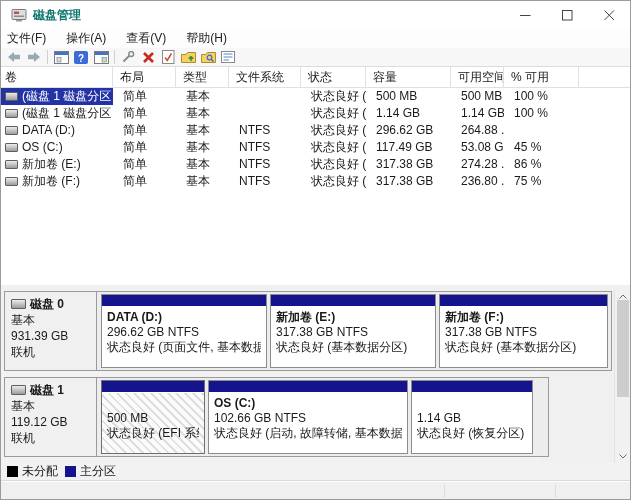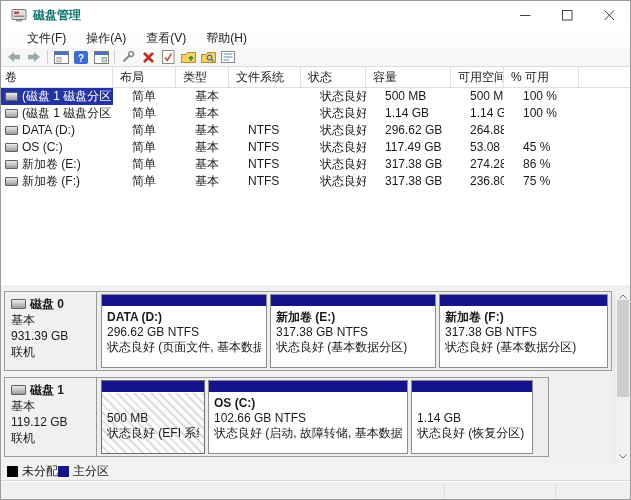--- a/index.html
+++ b/index.html
@@ -10,34 +10,34 @@
   
   .titlebar { position:absolute; left:0; top:0; width:100%; height:28px; background:#fff; display:flex; align-items:center; }
   .title-ico { margin-left:10px; margin-right:6px; display:inline-flex; }
   .title-text { font-size:12px; color:#0f766e;font-weight:bold; }
   .win-controls { position:absolute; right:0; top:0; height:28px; display:flex; }
   .win-btn { width:42px; height:28px; display:flex; align-items:center; justify-content:center; }
 
   
   .menubar { position:absolute; left:0; top:28px; width:100%; height:19px; background:#fdfdfd; display:flex; align-items:center; }
   .menu-item { padding:0 10px; height:19px; line-height:19px; color:#222; }
-  .menu-item:first-child { padding-left:26px; }
+  .menu-item:first-child { padding-left:6px; }
 
   
   .toolbar { position:absolute; left:0; top:47px; width:100%; height:19px; background:#f7f7f7; border-bottom:1px solid #dcdcdc; display:flex; align-items:center; }
   .tb-btn { width:20px; height:18px; display:flex; align-items:center; justify-content:center; }
   .tb-sep { width:1px; height:14px; background:#d0d0d0; margin:0 3px; }
   .toolbar .tb-btn:first-child { margin-left:3px; }
 
   
   .list-pane { position:absolute; left:0; top:66px; width:631px; height:218px; background:#fff; }
   .lhead { display:flex; height:21px; line-height:20px; background:#fff; border-bottom:1px solid #e0e0e0; color:#1a1a1a; }
   .lhead .cell { border-right:1px solid #e0e0e0; padding-left:7px; white-space:nowrap; overflow:hidden; }
   .vrow { display:flex; height:17px; line-height:17px; }
-  .vrow .cell { padding-left:19px; white-space:nowrap; overflow:hidden; }
+  .vrow .cell { padding-left:10px; white-space:nowrap; overflow:hidden; }
   .col-vol{width:112px}.col-layout{width:63px}.col-type{width:53px}.col-fs{width:72px}
   .col-status{width:65px}.col-cap{width:85px}.col-free{width:53px}.col-pct{width:75px}.col-rest{flex:1}
   .cell.col-vol { display:flex; align-items:center; padding-left:4px; }
   .cell.col-vol .vol-name { margin-left:4px; white-space:nowrap; overflow:hidden; }
   .cell.col-vol.sel { background:#2333a5; color:#fff; }
   .drive-ico { display:inline-block; width:13px; height:9px; border:1px solid #5f5f5f; border-radius:1px;
                background:linear-gradient(#ececec,#9c9c9c); flex:0 0 13px; }
 
   
   .splitter { position:absolute; left:0; top:284px; width:631px; height:5px; background:#f0f0f0; }
@@ -60,21 +60,21 @@
   .part.sel { border-color:#6e6e6e; }
   .part.sel .part-body { background:repeating-linear-gradient(45deg,#fbfbfb 0 4px,#dedede 4px 6px); }
 
   
   .vscroll { position:absolute; left:613px; top:0; width:16px; height:173px; background:#f1f1f1; border-left:1px solid #e3e3e3; }
   .vs-arrow { position:absolute; left:0; width:16px; height:13px; display:flex; align-items:center; justify-content:center; }
   .vs-up { top:0; } .vs-down { bottom:0; }
   .vs-thumb { position:absolute; left:2px; top:10px; width:12px; height:97px; background:#cdcdcd; }
 
   
-  .legend { position:absolute; left:0; top:462px; width:631px; height:17px; background:#f2f2f2; display:flex; align-items:center; gap:0; padding-left:6px; }
+  .legend { position:absolute; left:0; top:462px; width:631px; height:17px; background:#f2f2f2; display:flex; align-items:center; gap:7px; padding-left:6px; }
   .legend-item { display:flex; align-items:center; gap:4px; }
   .sq { width:11px; height:11px; display:inline-block; }
   .sq-black { background:#000; } .sq-navy { background:#14148c; }
 
   
   .statusbar { position:absolute; left:0; top:479px; width:631px; height:21px; background:#f0f0f0; border-top:1px solid #d9d9d9; box-shadow:inset 0 1px 0 #fff; }
   .sb-div { position:absolute; top:3px; bottom:3px; width:1px; background:#dcdcdc; }
   .sb-div1 { left:443px; } .sb-div2 { left:554px; }
 </style>
 </head>

